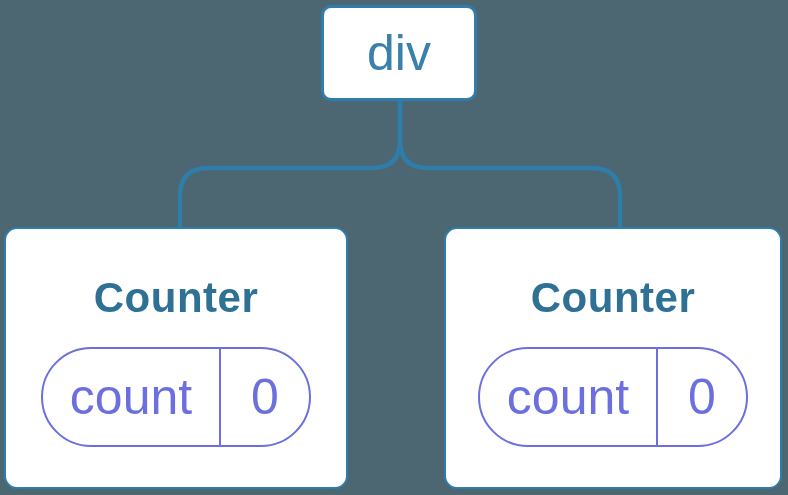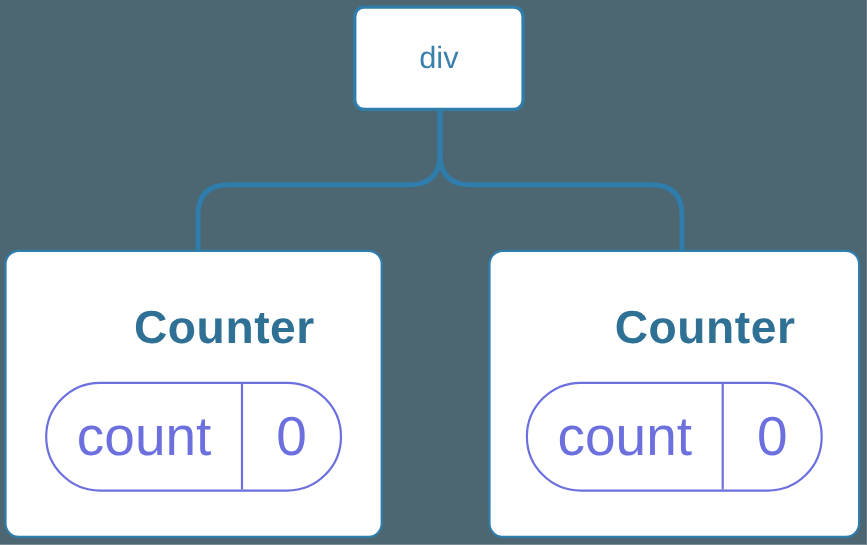--- a/index.html
+++ b/index.html
@@ -36,21 +36,21 @@
   .node-root {
     position: absolute;
     left: 321px; top: 5px;
     width: 156px; height: 96px;
     background: var(--node-fill);
     border: 3px solid var(--connector-blue);
     border-radius: 10px;
     display: flex;
     align-items: center;
     justify-content: center;
-    font-size: 28px;
+    font-size: 50px;
     font-weight: 500;
     color: var(--root-label-blue);
   }
 
   .card {
     position: absolute;
     top: 227px;
     height: 262px;
     background: var(--node-fill);
     border: 2.5px solid var(--connector-blue);
@@ -62,21 +62,20 @@
   .card-title {
     position: absolute;
     top: 70px; left: 0;
     width: 100%;
     transform: translateY(-52%);
     text-align: center;
     font-size: 42px;
     font-weight: 600;
     letter-spacing: 0.5px;
     color: var(--component-label-blue);
-    margin-left: 28px;
   }
 
   .state-pill {
     position: absolute;
     top: 118px; left: 50%;
     transform: translateX(-50%);
     width: 270px; height: 100px;
     border: 2px solid var(--state-indigo);
     border-radius: 50px;
     display: flex;

